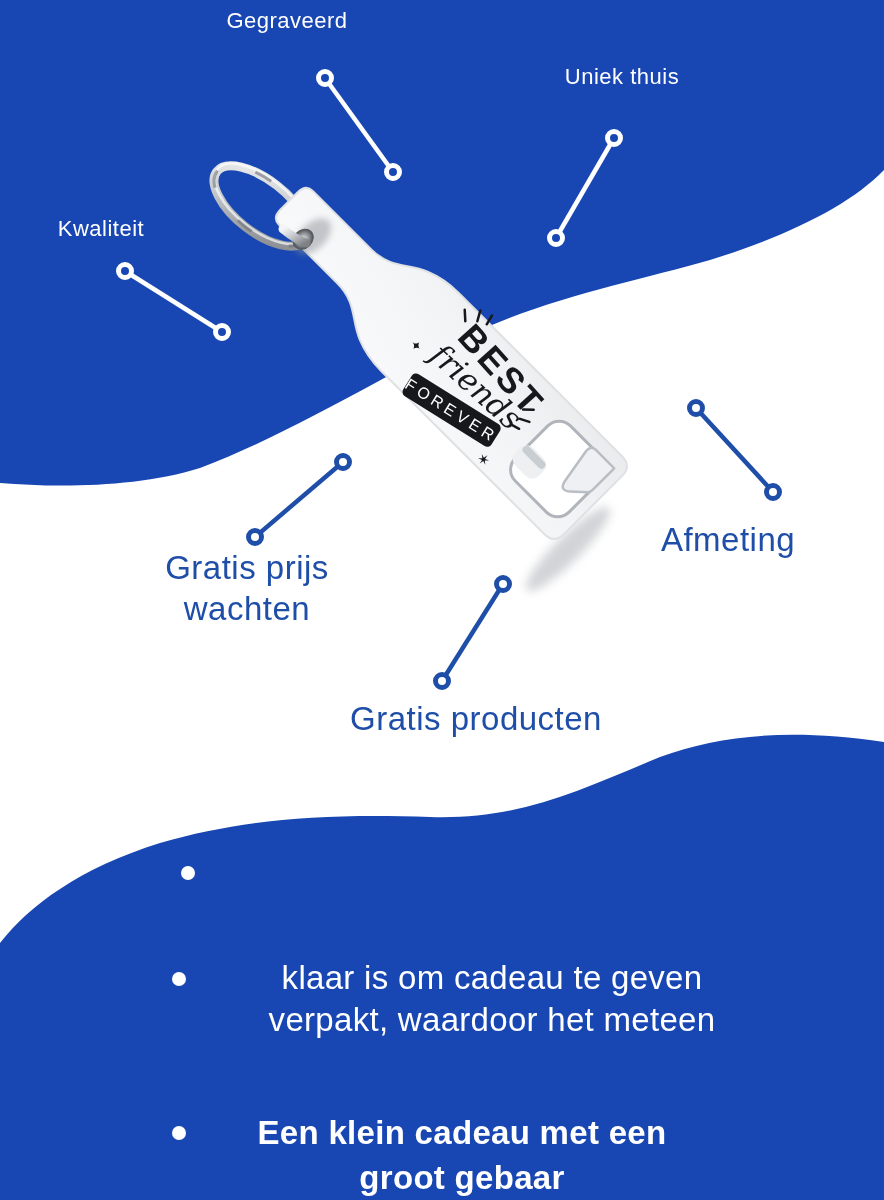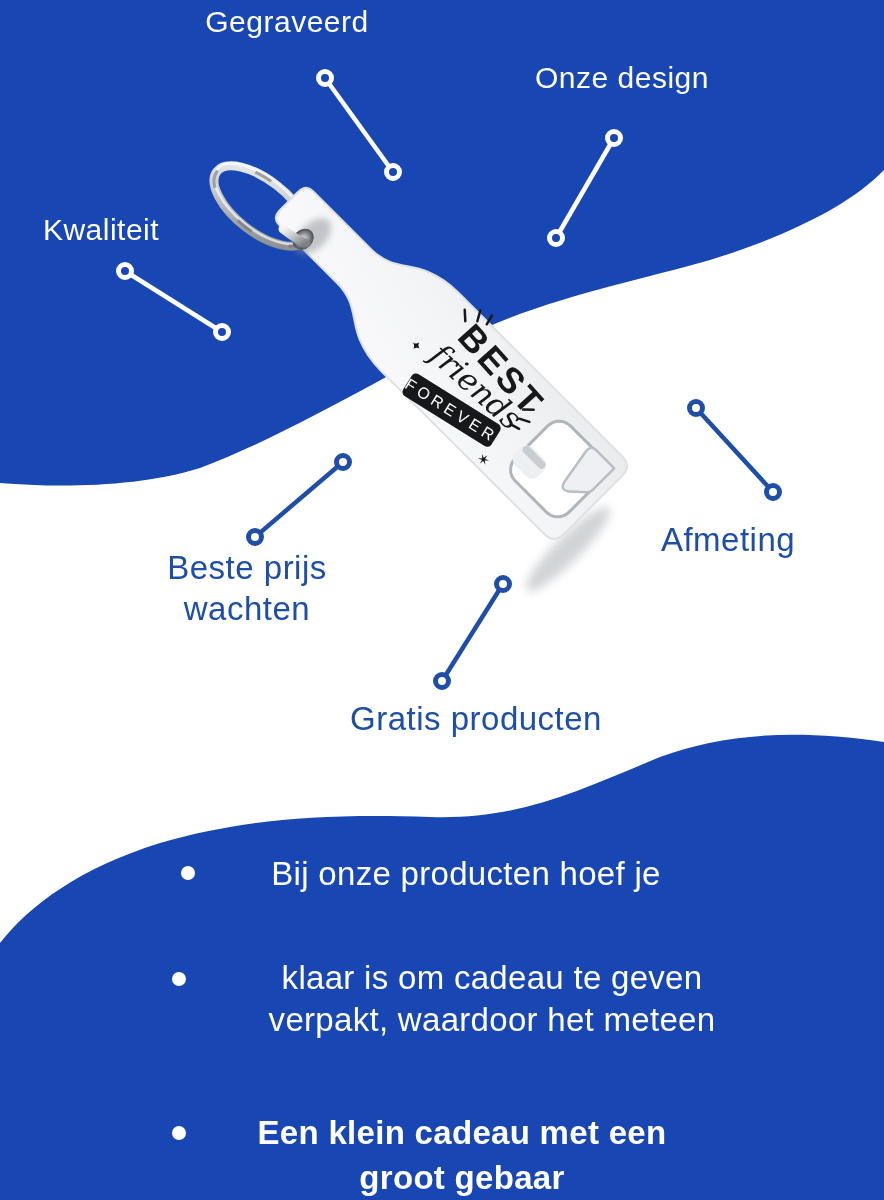--- a/index.html
+++ b/index.html
@@ -5,21 +5,21 @@
   html,body{margin:0;padding:0;background:#ffffff;}
   .stage{
     position:relative;width:884px;height:1200px;overflow:hidden;background:#ffffff;
     font-family:"Liberation Sans",sans-serif;
   }
   .stage svg.canvas{position:absolute;left:0;top:0;}
   .label{
     position:absolute;transform:translate(-50%,-50%);
     white-space:nowrap;letter-spacing:.5px;line-height:1.1;
   }
-  .on-blue{color:#ffffff;font-size:30px;}
+  .on-blue{color:#ffffff;font-size:22px;}
   .on-white{color:#1e4ea8;font-size:33px;}
   .label.multi{text-align:center;line-height:41px;}
   .bullet{
     position:absolute;width:612px;text-align:center;color:#ffffff;
     font-size:33px;letter-spacing:.3px;
   }
   .bullet-1{left:160px;top:851px;line-height:45px;}
   .bullet-2{left:186px;top:957px;line-height:42px;}
   .bullet-3{left:156px;top:1110px;line-height:45px;font-weight:bold;}
   .bullet-dot{
@@ -141,36 +141,35 @@
         </g>
         <text x="52" y="52" font-size="15" text-anchor="middle">✶</text>
       </g>
 
       <path d="M283,229 Q298,241 306,243" fill="none" stroke="url(#ringGrad)" stroke-width="9" stroke-linecap="round"></path>
     </g>
   </svg>
 
   <div class="label on-blue" style="left:287px;top:21px">Gegraveerd</div>
 
-  <div class="label on-blue" style="left:622px;top:77px">Onze design</div>
+  <div class="label on-blue" style="left:622px;top:77px">Uniek thuis</div>
 
   <div class="label on-blue" style="left:101px;top:229px">Kwaliteit</div>
 
   <div class="label on-white multi" style="left:247px;top:588px">
-    <div>Beste prijs</div>
+    <div>Gratis prijs</div>
     <div>wachten</div>
   </div>
 
   <div class="label on-white" style="left:728px;top:540px">Afmeting</div>
 
   <div class="label on-white" style="left:476px;top:719px">Gratis producten</div>
 
   <div class="bullet-dot" style="left:188px;top:873px"></div>
   <div class="bullet bullet-1">
-    <div>Bij onze producten hoef je</div>
   </div>
 
   <div class="bullet-dot" style="left:179px;top:979px"></div>
   <div class="bullet bullet-2">
     <div>klaar is om cadeau te geven</div>
     <div>verpakt, waardoor het meteen</div>
   </div>
 
   <div class="bullet-dot" style="left:179px;top:1133px"></div>
   <div class="bullet bullet-3">

